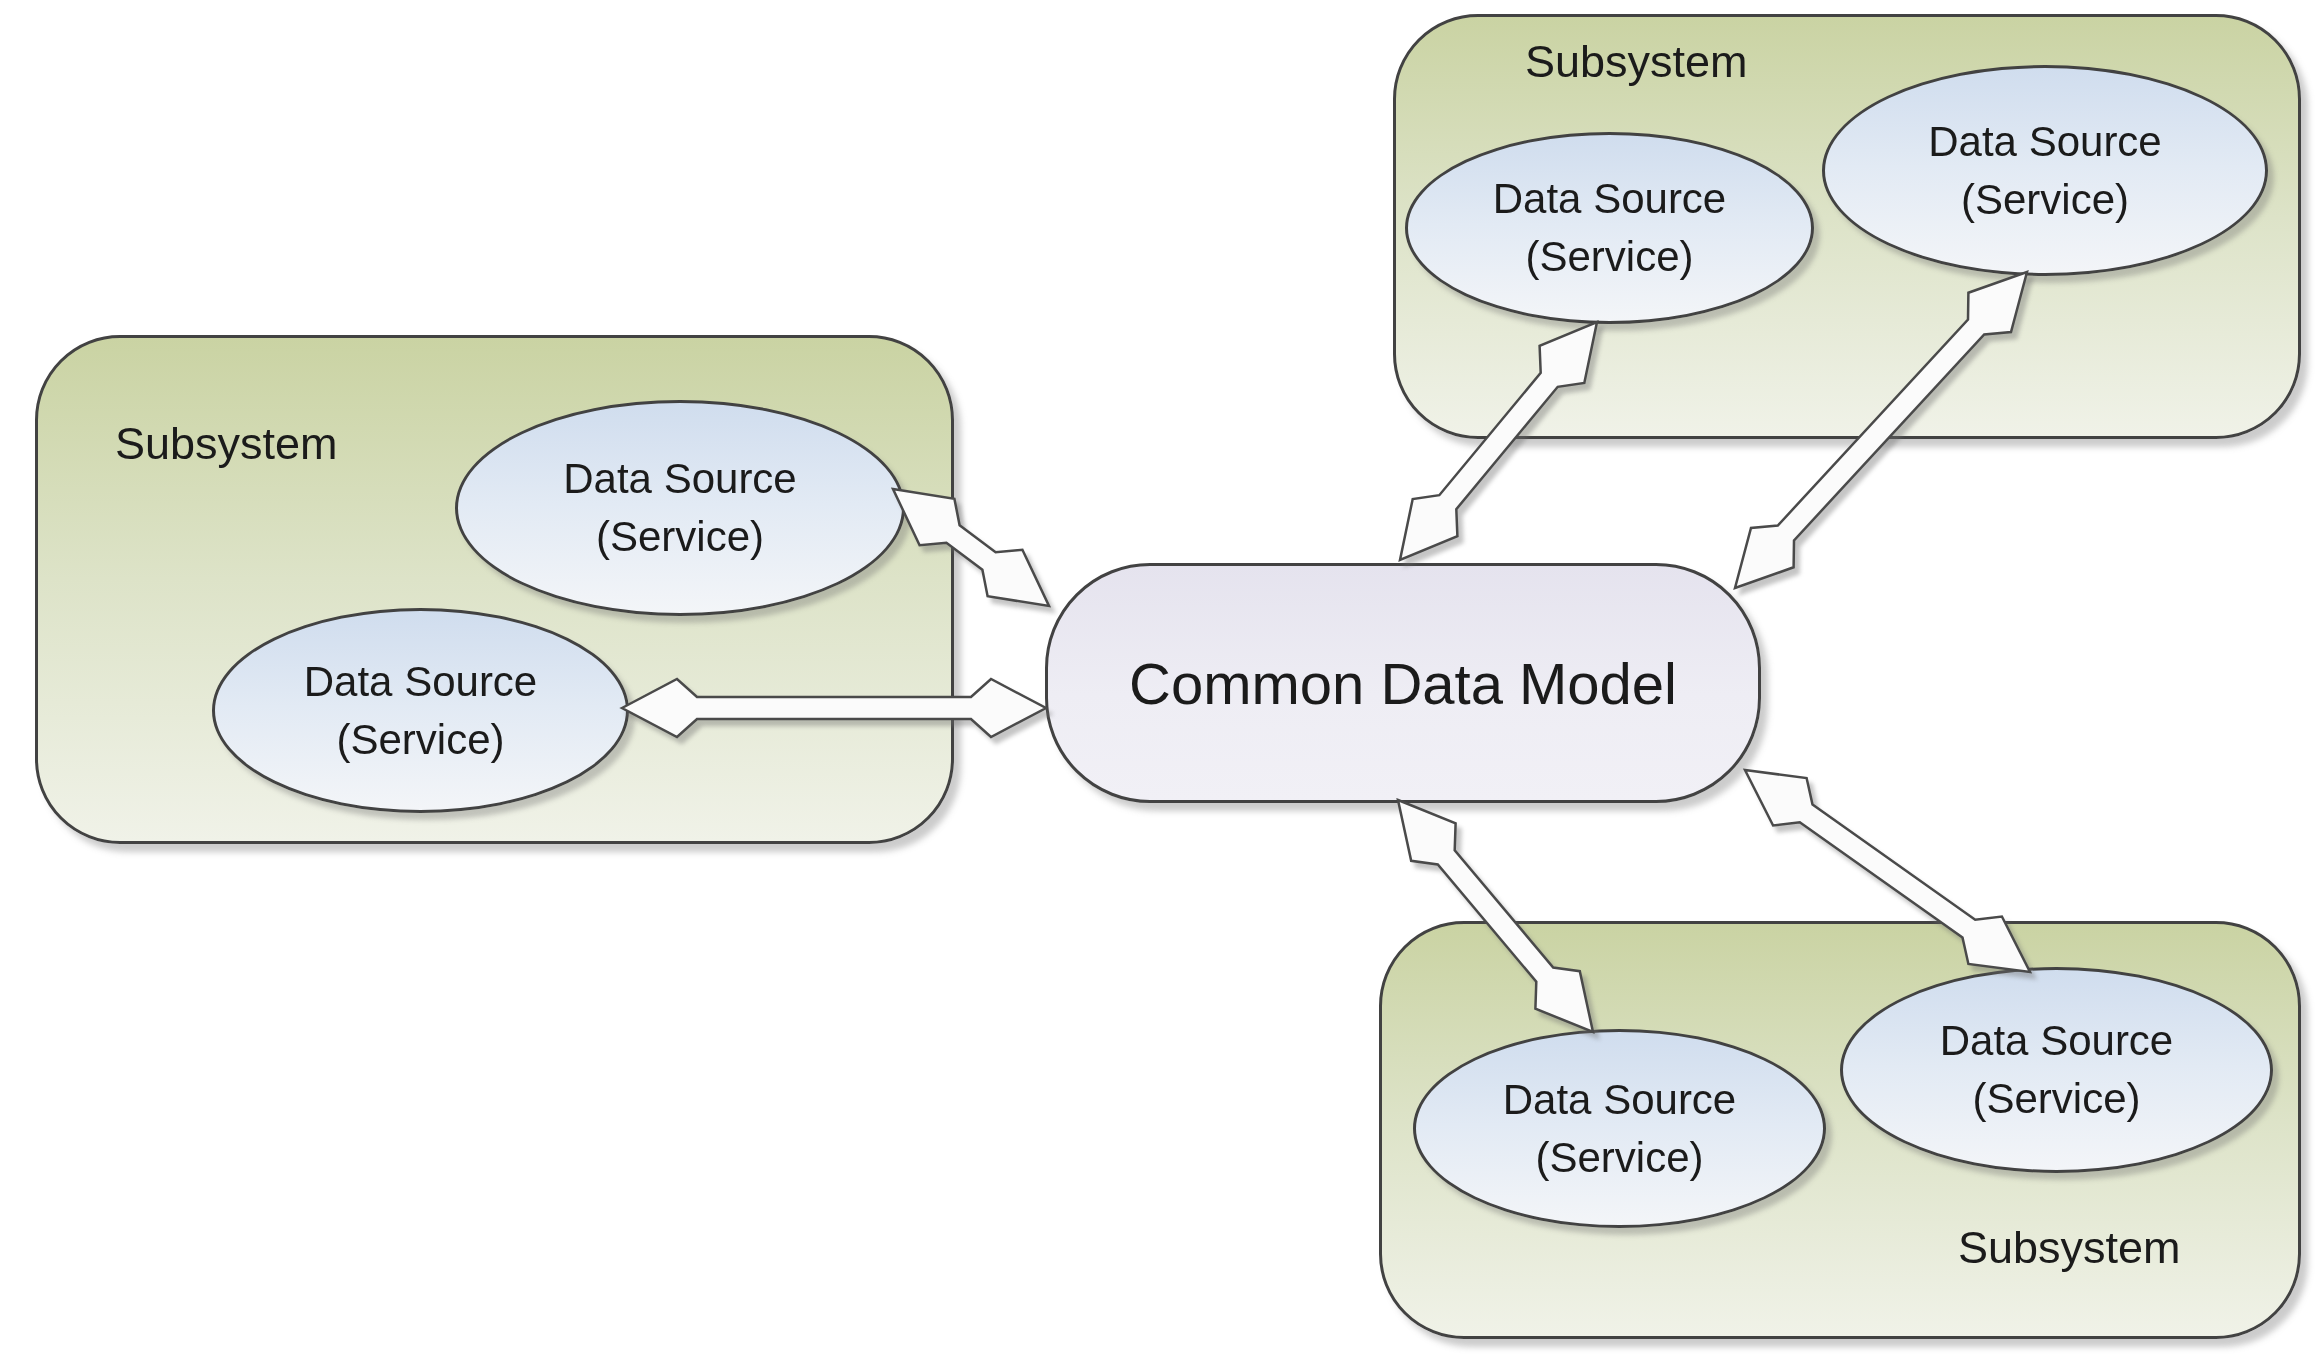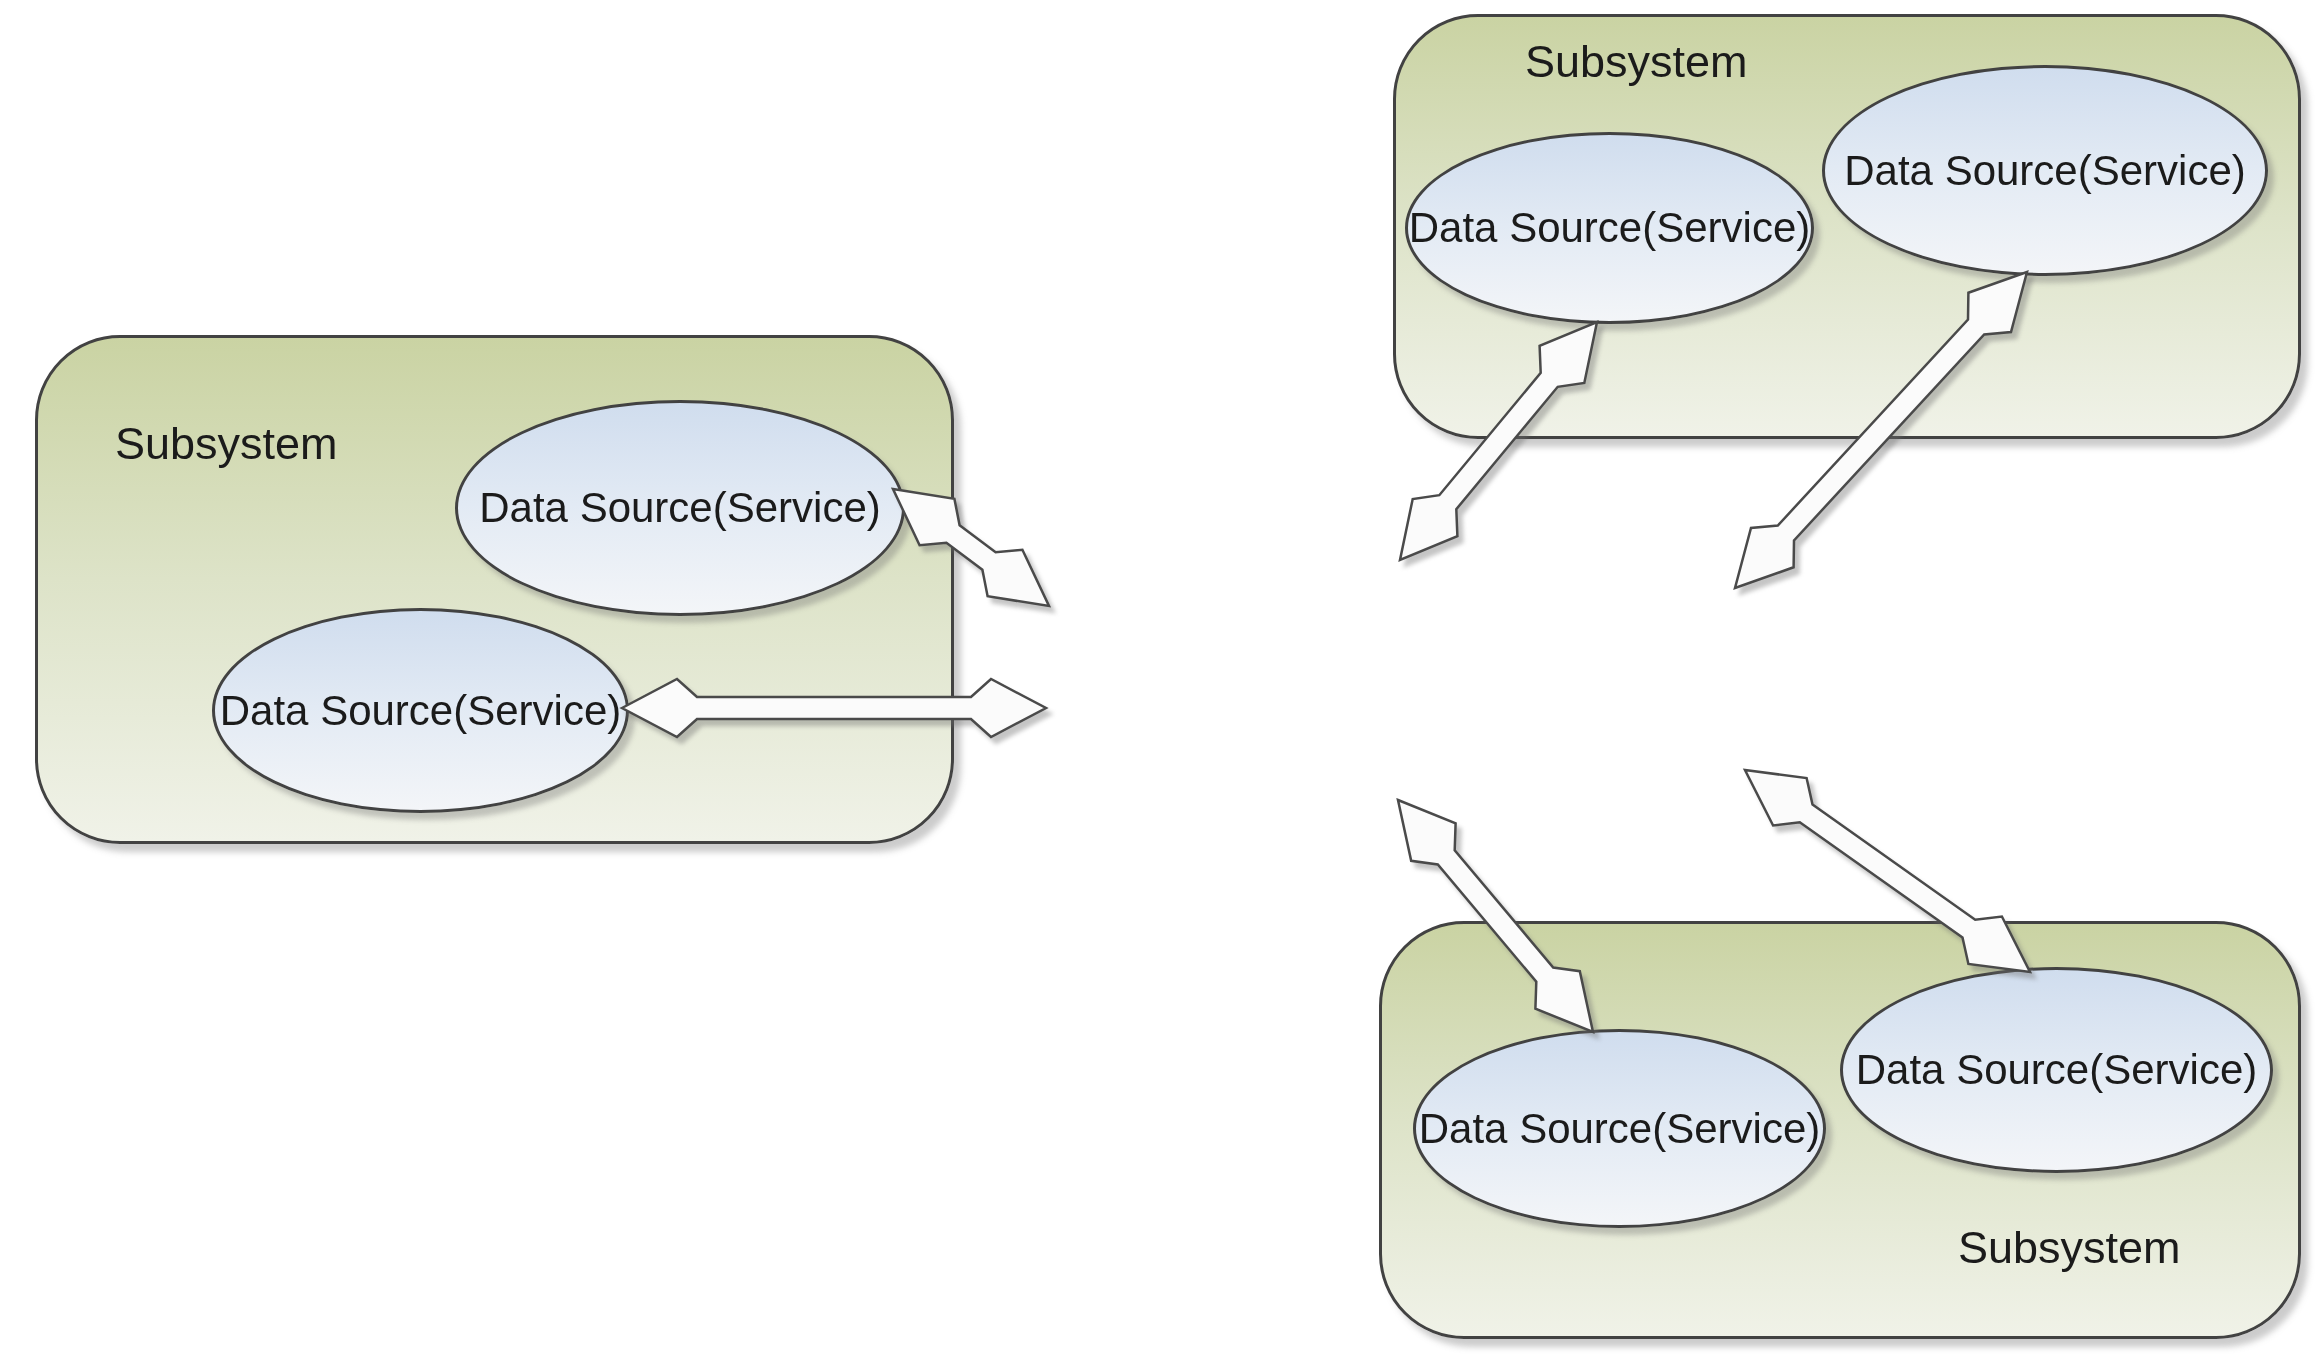--- a/index.html
+++ b/index.html
@@ -20,21 +20,21 @@
     background:linear-gradient(180deg,var(--ss-top) 0%,var(--ss-mid) 48%,var(--ss-bot) 100%);
     box-shadow:7px 8px 6px rgba(110,110,110,0.35);
   }
   .subsystem-label{
     position:absolute;font-size:45px;line-height:52px;white-space:nowrap;color:var(--text);
   }
   .ellipse{
     position:absolute;border:3px solid var(--border);border-radius:50%;
     background:linear-gradient(180deg,var(--el-top) 0%,var(--el-mid) 48%,var(--el-bot) 100%);
     box-shadow:6px 7px 5px rgba(110,110,110,0.35);
-    display:flex;flex-direction:row;align-items:center;justify-content:center;
+    display:flex;flex-direction:column;align-items:center;justify-content:center;
     text-align:center;font-size:42px;line-height:58px;color:var(--text);
   }
   .center-box{
     position:absolute;left:1045px;top:563px;width:710px;height:234px;
     border:3px solid var(--border);border-radius:105px;
     background:linear-gradient(180deg,var(--cb-top) 0%,var(--cb-mid) 55%,var(--cb-bot) 100%);
     box-shadow:7px 8px 6px rgba(110,110,110,0.35);
     display:flex;align-items:center;justify-content:center;
     font-size:58px;color:var(--text);white-space:nowrap;
   }
@@ -95,20 +95,23 @@
     <div class="ellipse el-br-a">
       <span>Data Source</span>
       <span>(Service)</span>
     </div>
     <div class="ellipse el-br-b">
       <span>Data Source</span>
       <span>(Service)</span>
     </div>
   </div>
 
+  <div class="center-box">
+    <span>Common Data Model</span>
+  </div>
 
   <svg class="arrows" width="2320" height="1361" viewBox="0 0 2320 1361" xmlns="http://www.w3.org/2000/svg">
       <polygon points="893,489 954.4,498.8 959.6,525.2 995.6,552.2 1022.4,549.8 1049,606 987.6,596.2 982.4,569.8 946.4,542.8 919.6,545.2"></polygon>
       <polygon points="622,708 677,679 697,697 971,697 991,679 1046,708 991,737 971,719 697,719 677,737"></polygon>
       <polygon points="1597,322 1584.3,382.9 1557.7,386.8 1456.3,509.2 1457.4,536.1 1400,560 1412.7,499.1 1439.3,495.2 1540.7,372.8 1539.6,345.9"></polygon>
       <polygon points="2027,272 2011,332.1 1984.2,334.5 1794,540.4 1793.6,567.3 1735,588 1751,527.9 1777.8,525.5 1968,319.6 1968.4,292.7"></polygon>
       <polygon points="1398,800 1455.6,823.4 1454.7,850.3 1553.2,967.5 1579.8,971.2 1593,1032 1535.4,1008.6 1536.3,981.7 1437.8,864.5 1411.2,860.8"></polygon>
       <polygon points="1745,770 1806.6,778.1 1812.5,804.4 1975.2,919.7 2001.9,916.5 2030,972 1968.4,963.9 1962.5,937.6 1799.8,822.3 1773.1,825.5"></polygon>
     </svg>
 

